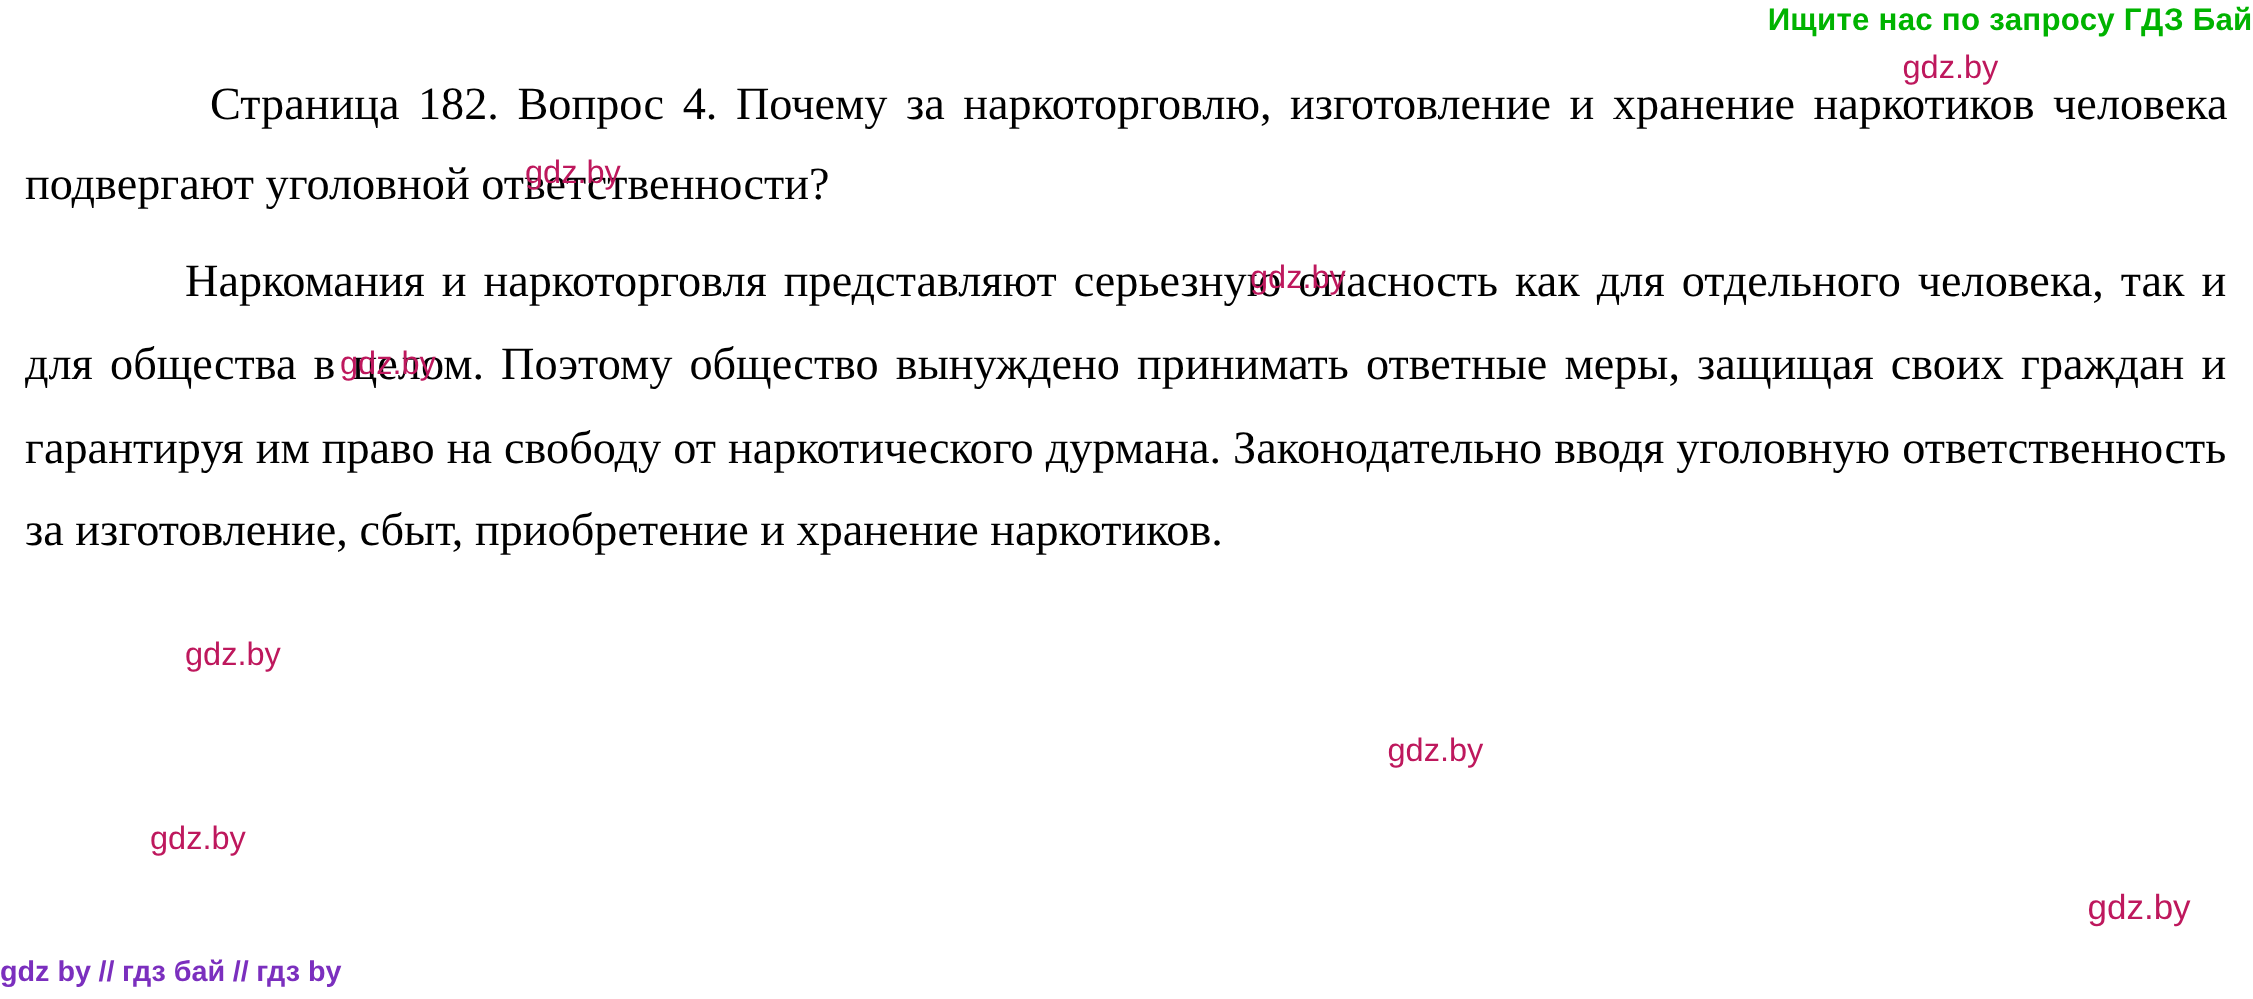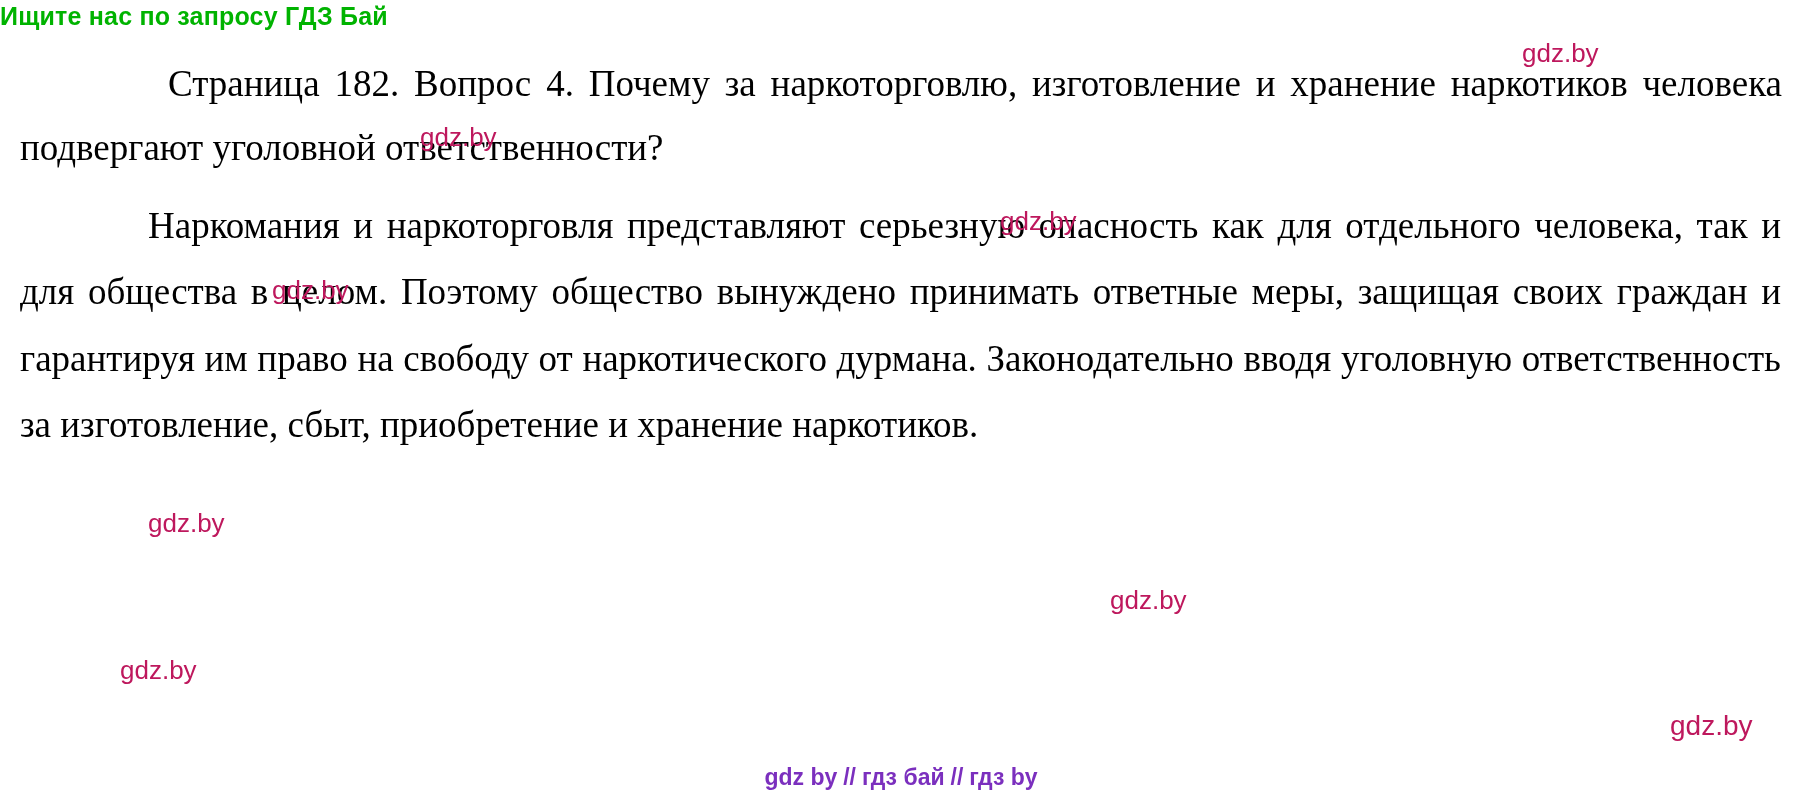--- a/index.html
+++ b/index.html
@@ -18,21 +18,21 @@
     position: relative;
     width: 1802px;
     height: 799px;
     box-sizing: border-box;
   }
   .top-banner {
     position: absolute;
     top: 2px;
     left: 0;
     width: 100%;
-    text-align: left;
+    text-align: right;
     color: #00b300;
     font-family: "Liberation Sans", sans-serif;
     font-size: 25px;
     font-weight: bold;
     letter-spacing: 0.2px;
   }
   .content {
     position: absolute;
     top: 52px;
     left: 20px;
@@ -61,21 +61,21 @@
   }
   .answer .indent {
     display: inline-block;
     width: 128px;
   }
   .bottom-banner {
     position: absolute;
     bottom: 8px;
     left: 0;
     width: 100%;
-    text-align: center;
+    text-align: left;
     font-family: "Liberation Sans", sans-serif;
     font-size: 23px;
     font-weight: bold;
     color: #7b2fbe;
     margin-top: 33px;
   }
   .bottom-banner .sep {
     color: #7b2fbe;
     padding: 0 6px;
   }

